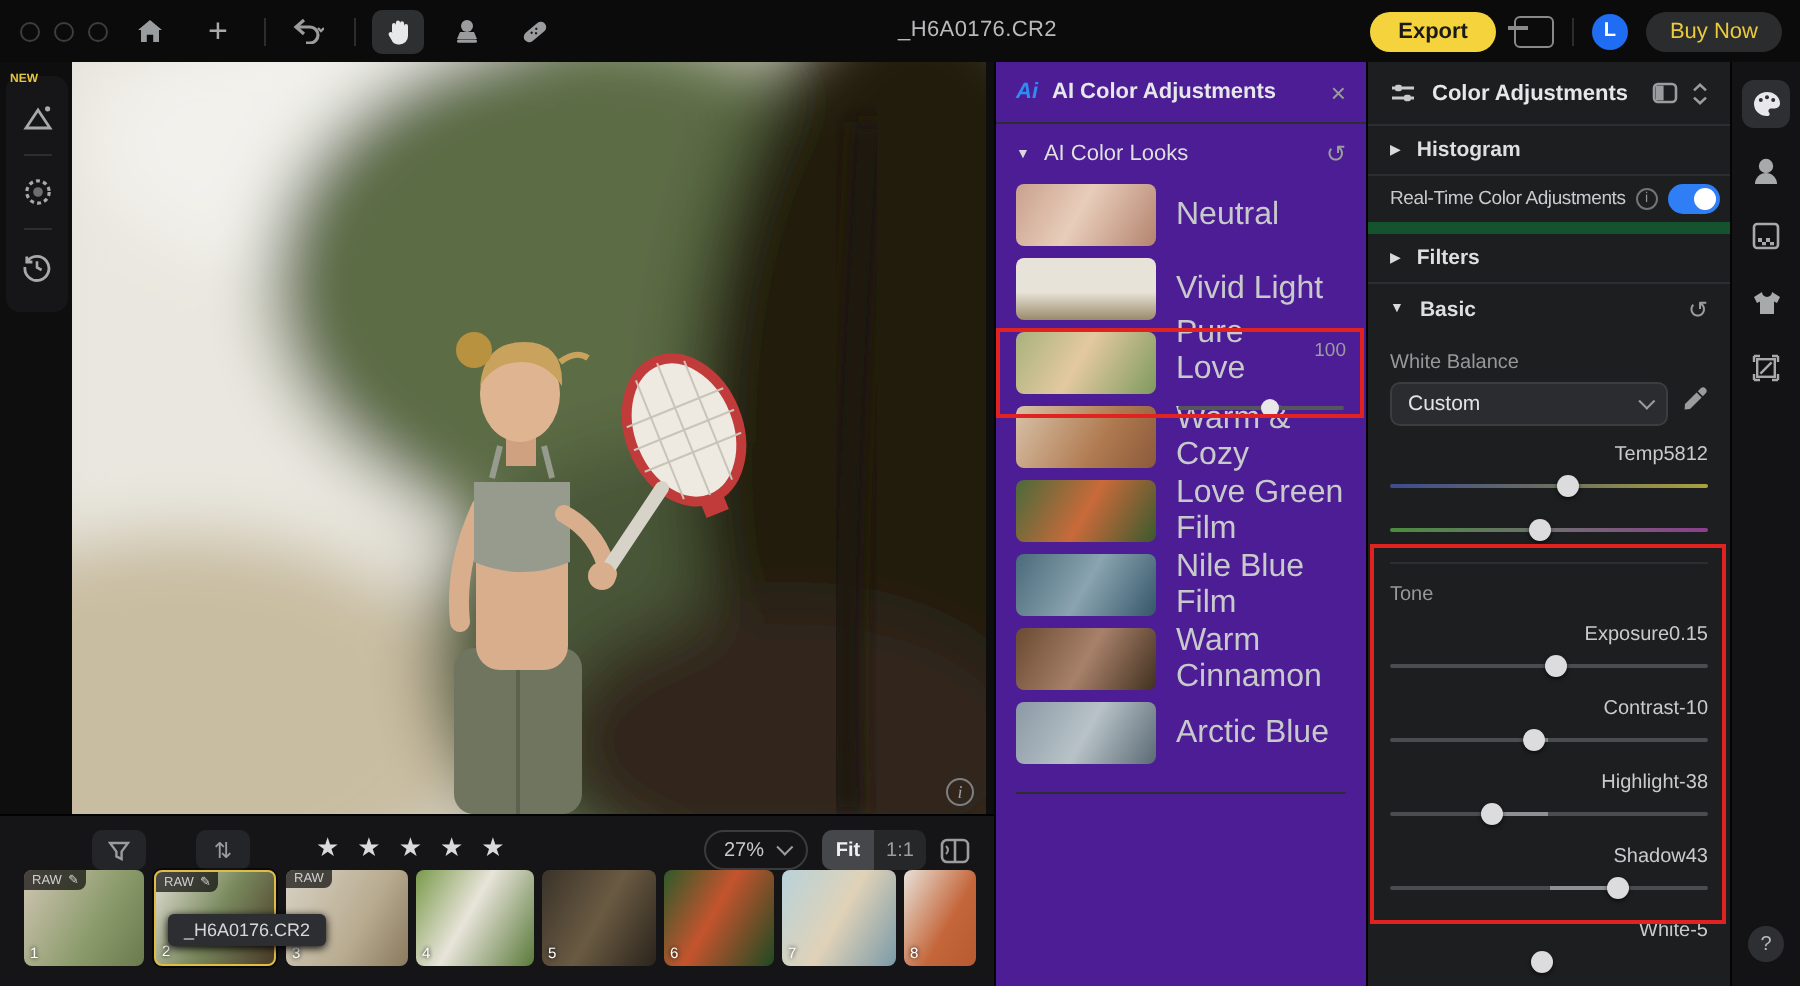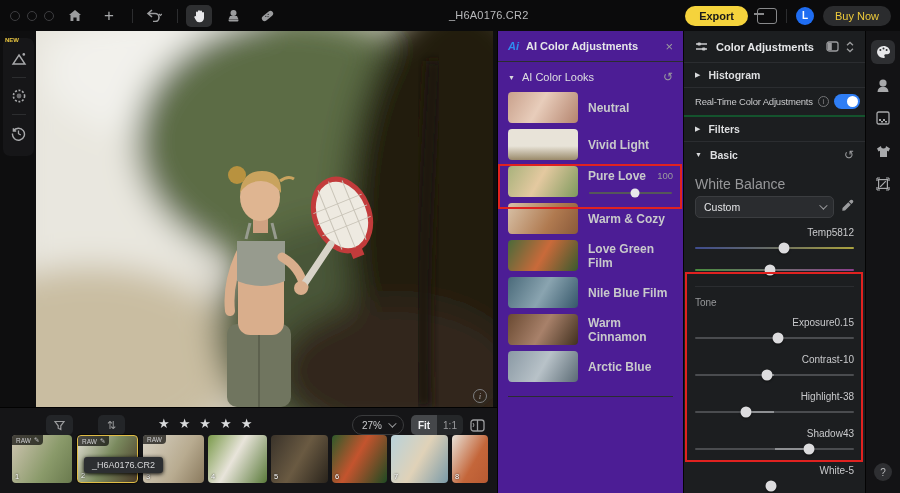--- a/index.html
+++ b/index.html
@@ -59,42 +59,42 @@
   .lp-head { height:31px; display:flex; align-items:center; padding:0 10px; border-bottom:1px solid #2b2d30; }
   .ai-logo { font-size:11px; font-weight:bold; font-style:italic; color:#2f8cf0; margin-right:7px; }
   .lp-title { font-size:11px; font-weight:bold; color:#e6e7e9; flex:1; }
   .lp-close { color:#9b9c9e; font-size:13px; }
   .lp-section { height:30px; display:flex; align-items:center; padding:0 10px; gap:7px; }
   .tri { font-size:7px; color:#d9dadc; }
   .lp-sec-label { font-size:11px; color:#dedfe1; flex:1; }
   .reset-ic { color:#9b9c9e; font-size:12px; }
   .look-item { display:flex; align-items:center; gap:10px; padding:0 10px; margin-bottom:6px; height:31px; }
   .look-thumb { width:70px; height:31px; border-radius:4px; flex:none; }
-  .look-label { font-size:12px; color:#c8c9cb;font-weight:bold; }
+  .look-label { font-size:16px; color:#c8c9cb; }
   .look-right { flex:1; display:flex; flex-direction:column; gap:6px; }
   .look-top { display:flex; justify-content:space-between; align-items:center; }
   .look-amt { font-size:9.5px; color:#9b9c9e; }
   .mini-track { position:relative; height:2px; background:#55575a; border-radius:1px; margin:3px 1px 1px; }
   .mini-handle { position:absolute; top:50%; width:9px; height:9px; background:#e8e8ea; border-radius:50%; transform:translate(-50%,-50%); }
   .lp-div { height:1px; background:#2b2d30; margin:14px 10px 0; }
 
   
   .adjust { position:absolute; left:683px; top:31px; width:182px; height:462px; background:#1c1e20; border-left:1px solid #040404; }
   .ap-head { height:32px; display:flex; align-items:center; padding:0 11px; border-bottom:1px solid #2b2d30; gap:8px; }
   .ap-title { font-size:11px; font-weight:bold; color:#e6e7e9; flex:1; }
   .ap-head-ic { color:#9b9c9e; display:flex; align-items:center; gap:7px; }
   .ap-row { display:flex; align-items:center; gap:8px; padding:0 11px; border-bottom:1px solid #2b2d30; }
   .ap-row .lbl { font-size:10.5px; color:#dedfe1; font-weight:bold; flex:1; }
   .r-hist,.r-filt,.r-basic { height:25px; }
-  .r-real { height:29px; border-bottom:2px solid #14532d; display:flex; align-items:center; gap:5px; padding:0 11px; }
+  .r-real { height:29px; border-bottom:6px solid #14532d; display:flex; align-items:center; gap:5px; padding:0 11px; }
   .r-real .lbl2 { font-size:9.5px; color:#c9cacc; letter-spacing:-0.2px; white-space:nowrap; }
   .mini-info { width:11px; height:11px; border:1px solid #737476; border-radius:50%; font-size:7px; color:#939496; display:flex; align-items:center; justify-content:center; flex:none; }
   .toggle { margin-left:auto; width:26px; height:15px; border-radius:8px; background:#2f7ef5; position:relative; flex:none; }
   .toggle .knob { position:absolute; right:2px; top:2px; width:11px; height:11px; border-radius:50%; background:#fff; }
-  .wb-label { font-size:14px; color:#97989a; padding:9px 11px 4px; }
+  .wb-label { font-size:10px; color:#97989a; padding:9px 11px 4px; }
   .wb-row { display:flex; align-items:center; gap:7px; padding:0 11px; }
   .dropdown { flex:1; height:22px; background:#2a2c2f; border:1px solid #3b3d40; border-radius:5px; display:flex; align-items:center; padding:0 8px; }
   .dd-val { font-size:10.5px; color:#e2e3e5; flex:1; }
   .picker { color:#9b9c9e; }
   .srow { padding:7px 11px 0; }
   .sl-top { display:flex; justify-content:flex-end; align-items:center; height:15px; }
   .sl-label { font-size:10px; color:#c9cacc; }
   .sl-val { font-size:10px; color:#c9cacc; }
   .sl-track { position:relative; height:14px; margin-top:1px; }
   .sl-line { position:absolute; left:0; right:0; top:6px; height:2px; border-radius:1px; background:#4a4c4f; }

